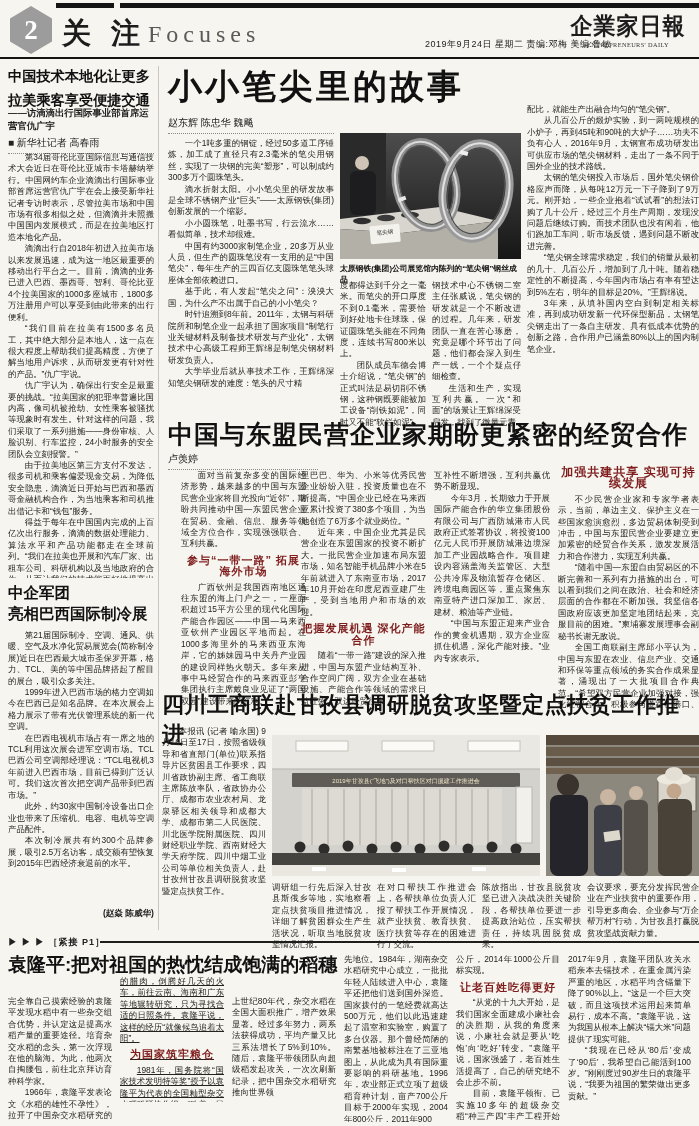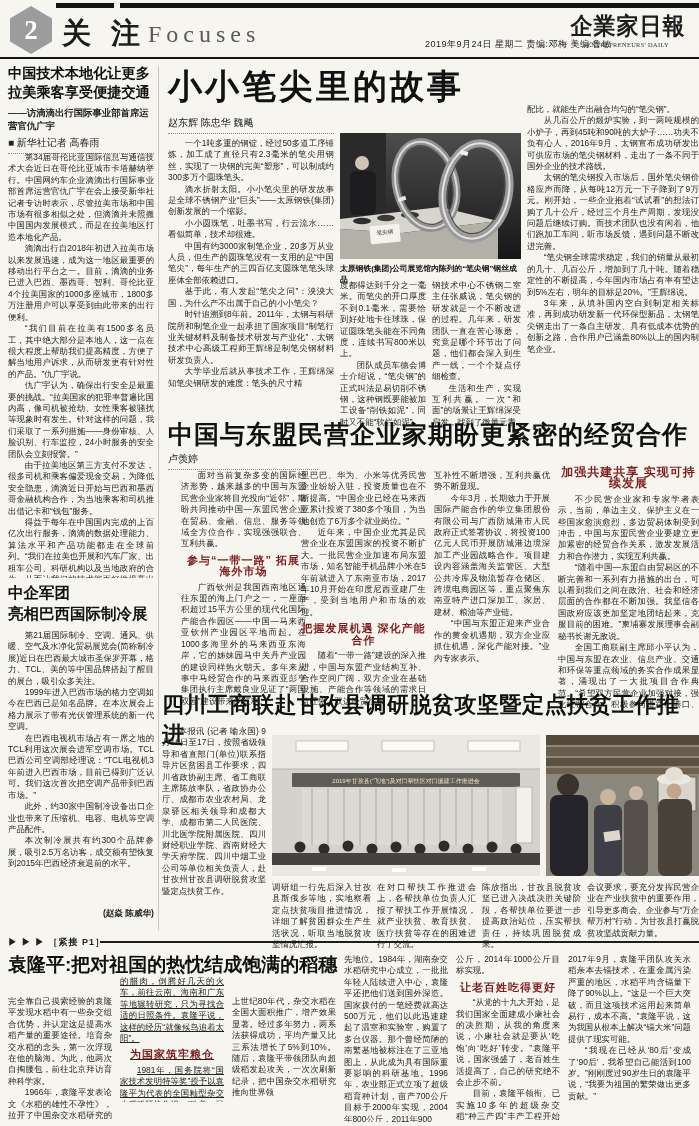--- a/index.html
+++ b/index.html
@@ -53,21 +53,21 @@
   <div class="abs section-cn" style="left:62px;top:14px;">关 注</div>
   <div class="abs section-en" style="left:148px;top:21px;">Focuses</div>
   <div class="abs dateline" style="left:425px;top:38px;">2019年9月24日 星期二  责编:邓梅  美编:鲁敏</div>
   <div class="abs masthead" style="left:560px;top:11px;">
     <div class="cn">企業家日報</div>
     <div class="en">ENTREPRENEURS' DAILY</div>
   </div>
   <div class="abs hrule" style="left:0;top:57px;width:699px;"></div>
   <div class="abs vrule" style="left:158px;top:66px;height:864px;"></div>
 
-  <div class="headline" style="left:8px;top:64px;width:146px;font-size:14.2px;line-height:19px;">中国技术本地化让更多拉美乘客享受便捷交通</div>
+  <div class="headline" style="left:8px;top:64px;width:146px;font-size:14.2px;line-height:24px;">中国技术本地化让更多拉美乘客享受便捷交通</div>
   <div class="abs" style="left:8px;top:106px;width:146px;font-size:9.4px;line-height:13px;font-weight:bold;">——访滴滴出行国际事业部首席运营官仇广宇</div>
   <div class="byline" style="left:8px;top:136px;width:146px;">■ 新华社记者 高春雨</div>
   <div class="col" style="left:8px;top:152px;width:146px;height:426px;">
       <p>第34届哥伦比亚国际信息与通信技术大会近日在哥伦比亚城市卡塔赫纳举行。中国网约车企业滴滴出行国际事业部首席运营官仇广宇在会上接受新华社记者专访时表示，尽管拉美市场和中国市场有很多相似之处，但滴滴并未照搬中国国内发展模式，而是在拉美地区打造本地化产品。</p>
       <p>滴滴出行自2018年初进入拉美市场以来发展迅速，成为这一地区最重要的移动出行平台之一。目前，滴滴的业务已进入巴西、墨西哥、智利、哥伦比亚4个拉美国家的1000多座城市，1800多万注册用户可以享受到由此带来的出行便利。</p>
       <p>“我们目前在拉美有1500多名员工，其中绝大部分是本地人，这一点在很大程度上帮助我们提高精度，方便了解当地用户诉求，从而研发更有针对性的产品。”仇广宇说。</p>
       <p>仇广宇认为，确保出行安全是最重要的挑战。“拉美国家的犯罪率普遍比国内高，像司机被抢劫、女性乘客被骚扰等现象时有发生。针对这样的问题，我们采取了一系列措施——身份审核、人脸识别、行车监控，24小时服务的安全团队会立刻报警。”</p>
       <p>由于拉美地区第三方支付不发达，很多司机和乘客偏爱现金交易，为降低安全隐患，滴滴近日开始与巴西和墨西哥金融机构合作，为当地乘客和司机推出借记卡和“钱包”服务。</p>
       <p>得益于每年在中国国内完成的上百亿次出行服务，滴滴的数据处理能力、算法水平和产品功能都走在全球前列。“我们在拉美也开展和汽车厂家、出租车公司、科研机构以及当地政府的合作，从而让我们的技术能更好地提高出行效率，减少拥堵。”</p>
     </div>

